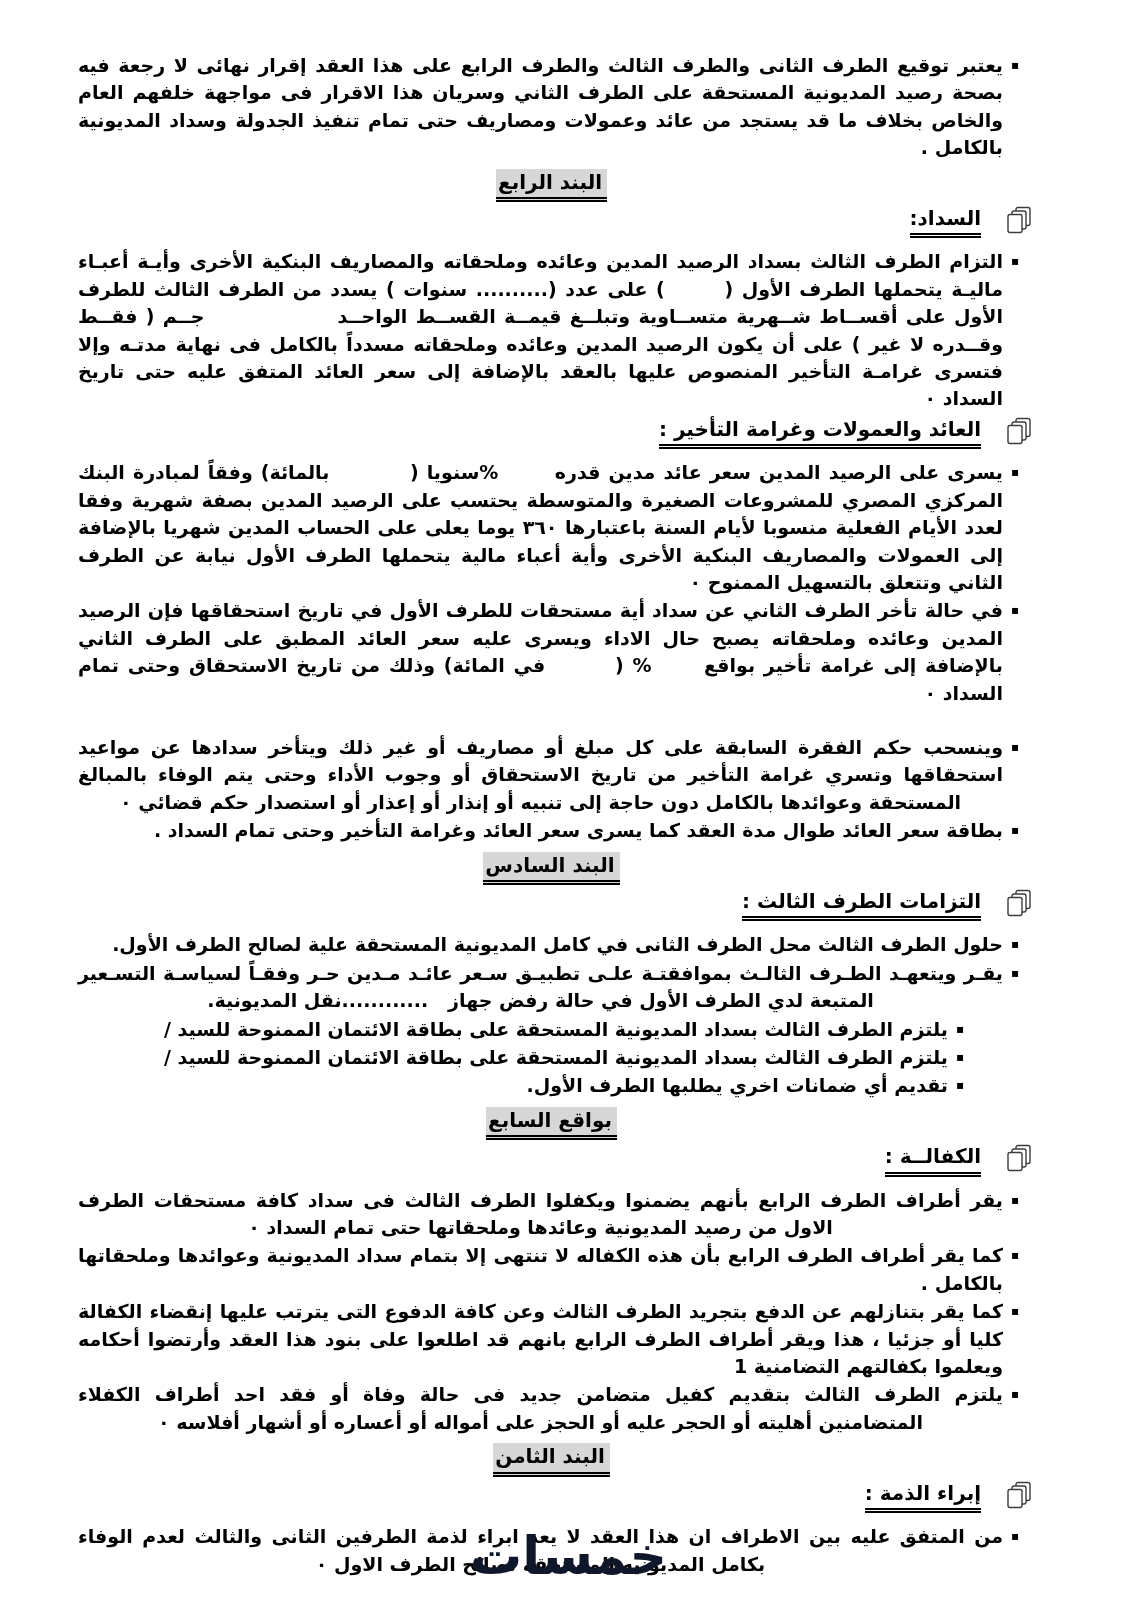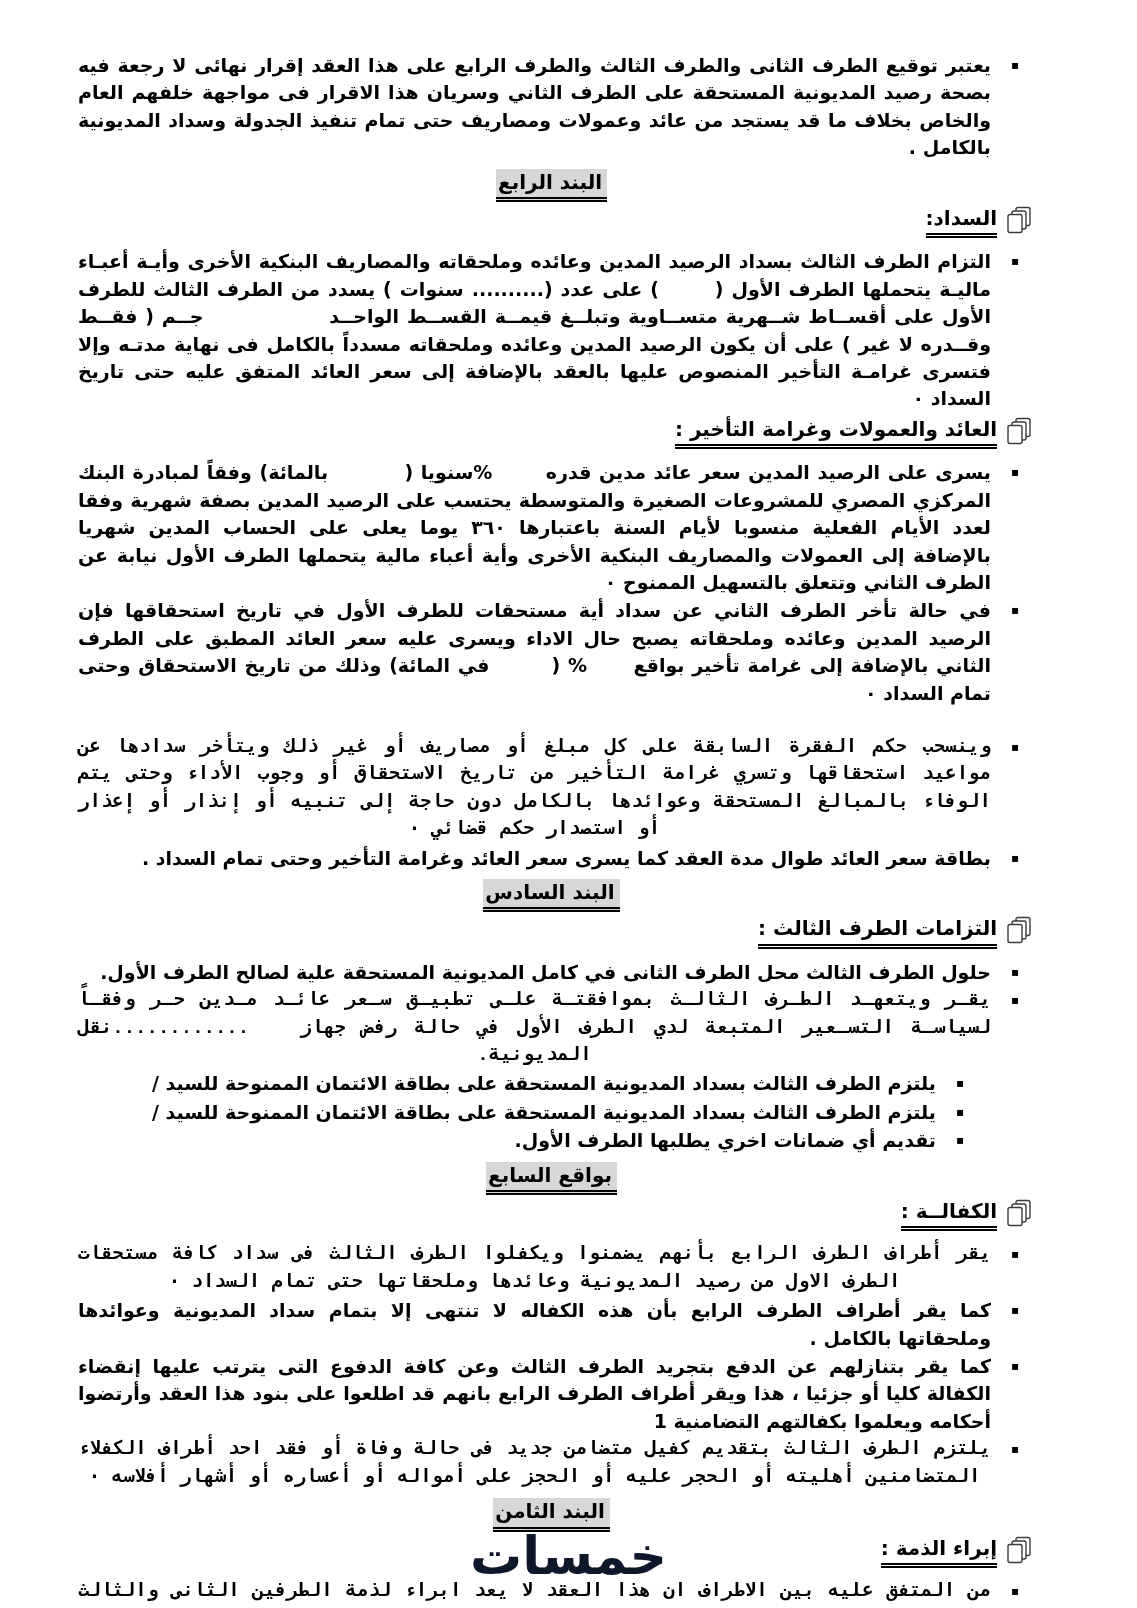--- a/index.html
+++ b/index.html
@@ -28,40 +28,41 @@
   .bullet-row .marker{
     flex:0 0 20px;
     width:20px;
     text-align:center;
     font-size:12px;
     line-height:27.4px;
     user-select:none;
   }
   .bullet-row .btext{
     flex:1 1 auto;
-    margin:0 14px 0 0;
+    margin:0 2px 0 0;
     text-align:justify;
   }
-  .bullet-row.center-last .btext{ text-align-last:center;font-family:Liberation Mono, monospace; }
+  .bullet-row.center-last .btext{ text-align-last:center; }
   .bullet-row.indent{ margin-right:55px; }
   .bullet-row.gap-top{ margin-top:27px; }
   
   .band{ text-align:center; margin:4px 0 3px 0; }
   .band .band-inner{
     display:inline-block;
     background:#d7d7d7;
     padding:0 5px 1px 2px;
     border-bottom:5px double #000;
     font-size:20px;
   }
   
   .subhead-row{
     display:flex;
     align-items:flex-start;
     margin:3px 0 4px 0;
+    gap:16px;
   }
   .subhead-row .pages-icon{
     flex:0 0 30px;
     margin-left:6px;
     margin-right:-8px;
     padding-top:1px;
   }
   .subhead-row .pages-icon svg rect{
     fill:#ffffff;stroke:#3c3c3c;stroke-width:1.4;
   }

